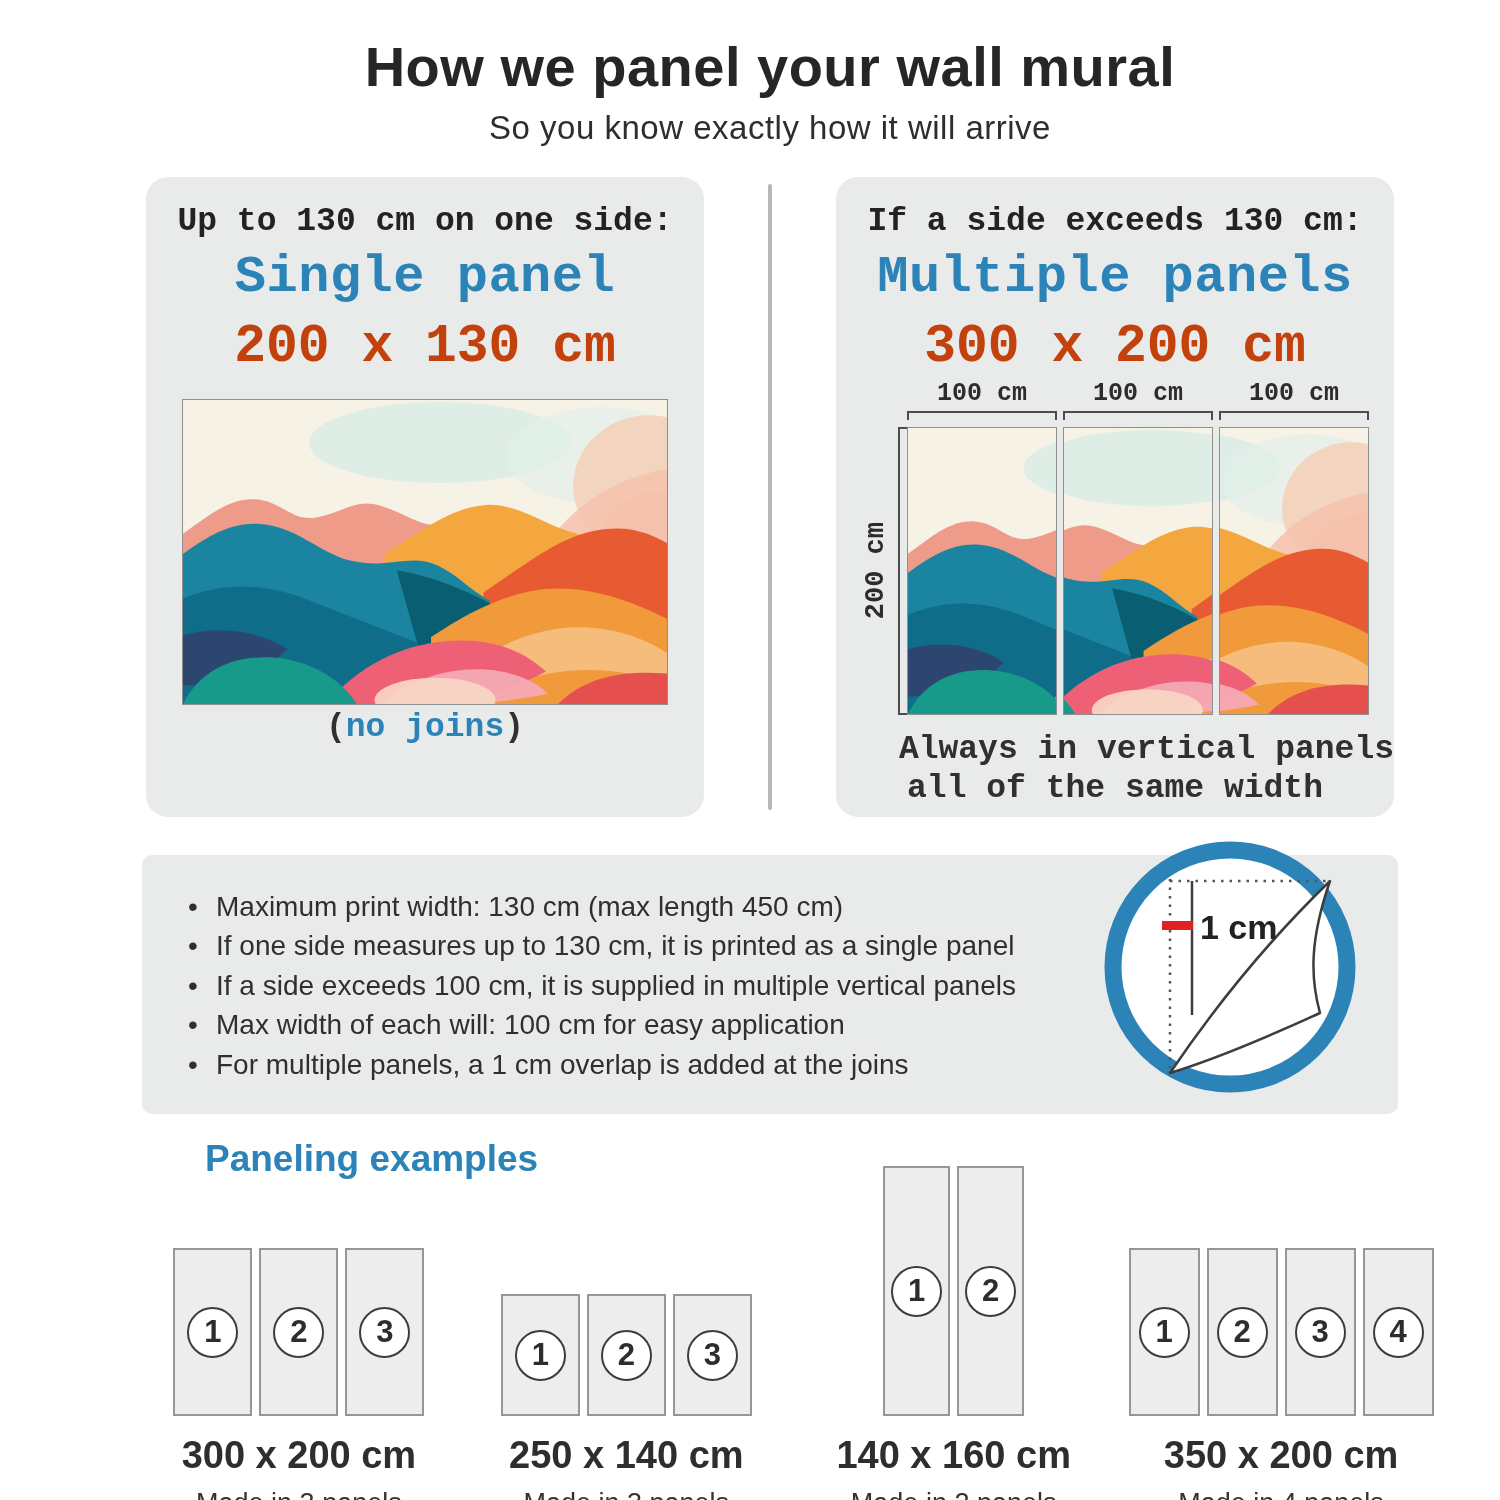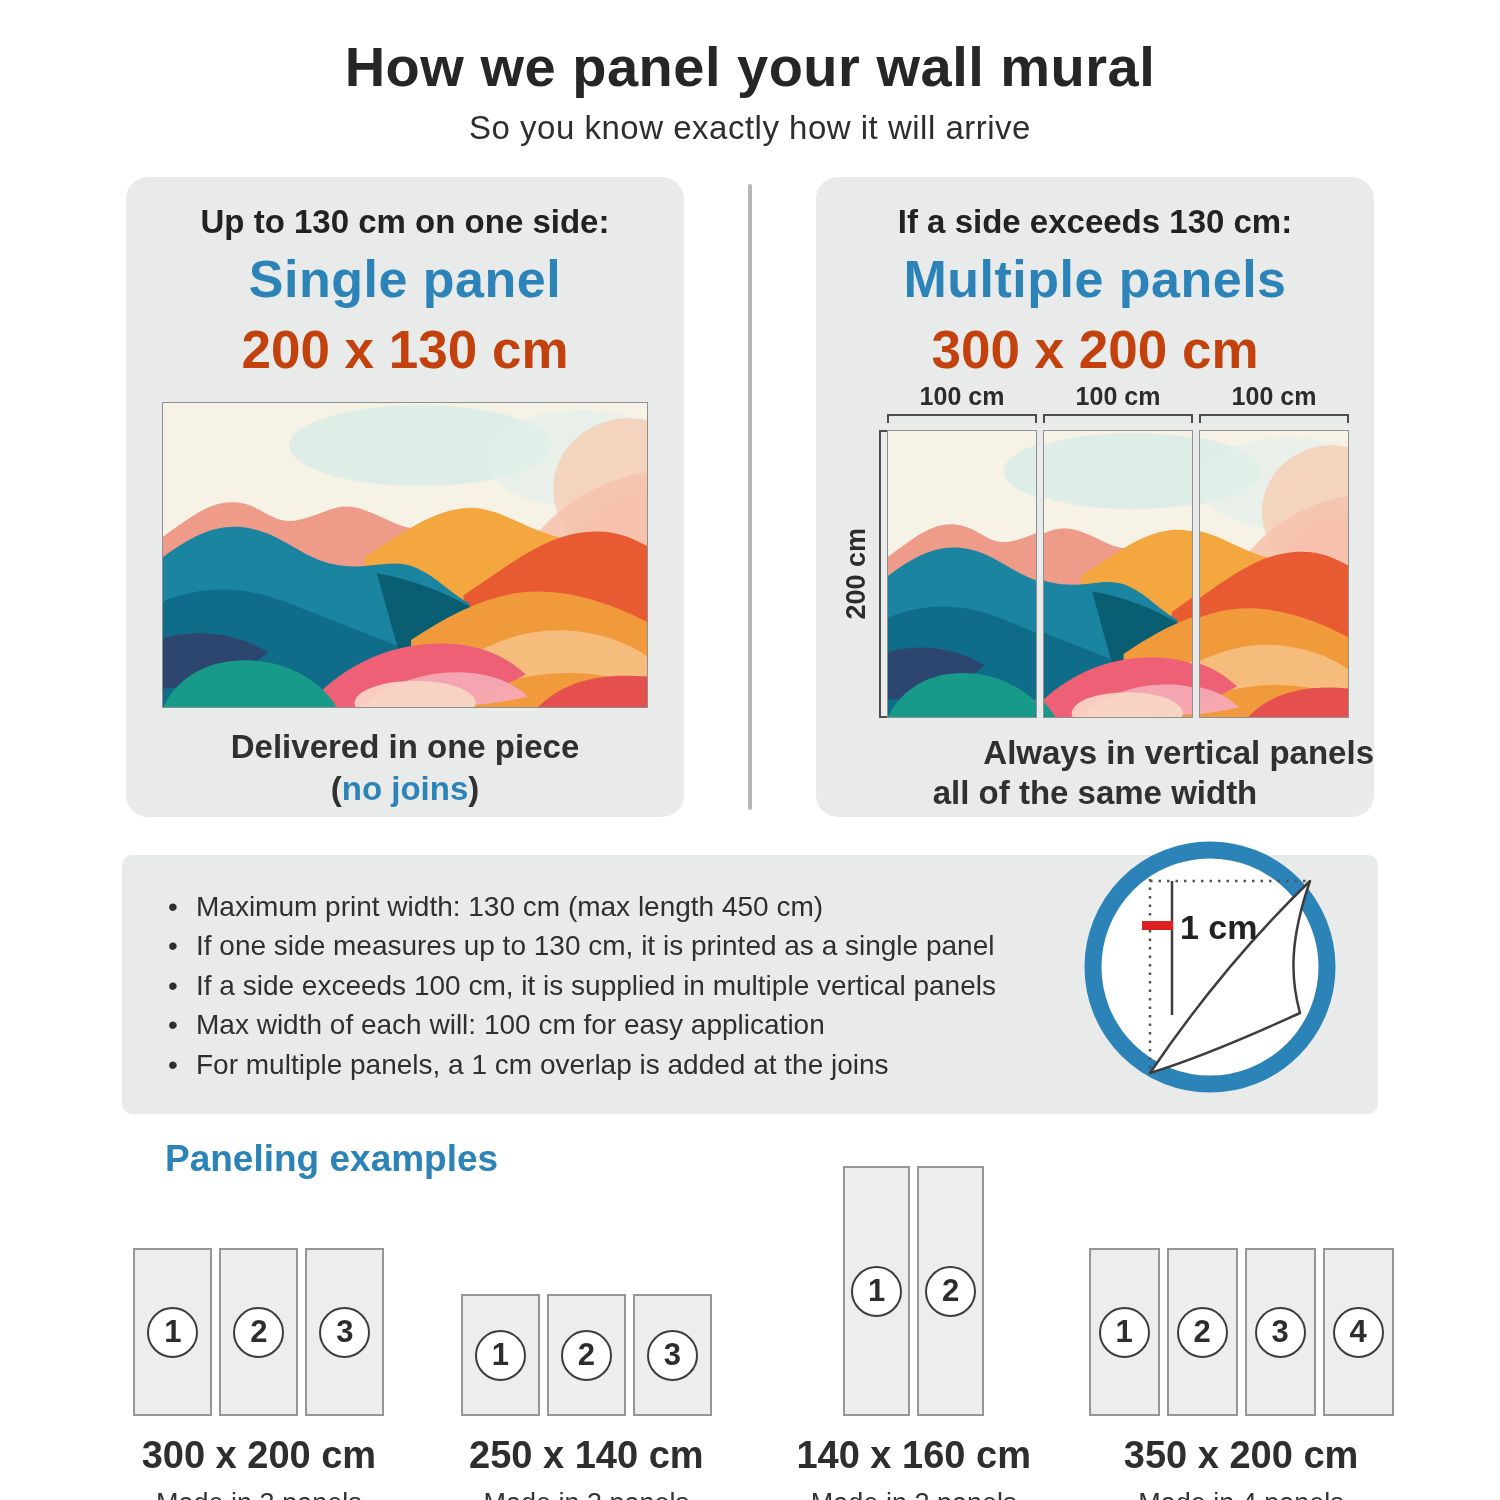--- a/index.html
+++ b/index.html
@@ -4,29 +4,29 @@
 <style>
   * { margin:0; padding:0; box-sizing:border-box; }
   html,body { background:#ffffff; }
   body {
     width:1500px; height:1500px;
     font-family:"Liberation Sans", sans-serif;
     color:#2d2d2d;
     position:relative;
     overflow:hidden;
   }
-  .page { width:1500px; height:1500px; position:relative; }
+  .page { width:1500px; height:1500px; position:relative;padding-left:40px; }
 
   
   .hdr { text-align:center; padding-top:34px; }
   .hdr h1 { font-size:56px; font-weight:800; color:#262626; letter-spacing:.5px; }
   .hdr .sub { font-size:33px; font-weight:500; color:#2e2e2e; margin-top:10px; letter-spacing:.5px; }
 
   
-  .cards { display:flex; justify-content:center; align-items:flex-start; margin-top:30px; }
+  .cards { display:flex; justify-content:center; align-items:flex-start; margin-top:30px;font-family:Liberation Mono, monospace; }
   .card {
     width:558px; height:640px; background:#e9ebea; border-radius:22px;
     padding-top:26px; text-align:center;
   }
   .divider { width:4px; height:626px; background:#b5b8b7; margin:7px 64px 0; border-radius:2px; }
   .cond { font-size:33px; font-weight:700; color:#222; }
   .ptype { font-size:52px; font-weight:800; color:#2b83b8; margin-top:8px; letter-spacing:.5px; }
   .psize { font-size:53px; font-weight:800; color:#c2410c; margin-top:10px; }
 
   .art-frame {
@@ -124,21 +124,20 @@
 
     <div class="card">
       <div class="cond">Up to 130 cm on one side:</div>
       <div class="ptype">Single panel</div>
       <div class="psize">200 x 130 cm</div>
       <div class="art-frame">
         <svg viewBox="0 0 480 300" width="484" height="304" preserveAspectRatio="none">
             <use href="#mural-art"></use>
           </svg>
       </div>
-      <div class="cap1">Delivered in one piece</div>
       <div class="cap2"><span>(</span><span class="blue">no joins</span><span>)</span></div>
     </div>
 
     <div class="divider"></div>
 
     <div class="card">
       <div class="cond">If a side exceeds 130 cm:</div>
       <div class="ptype">Multiple panels</div>
       <div class="psize">300 x 200 cm</div>
 

